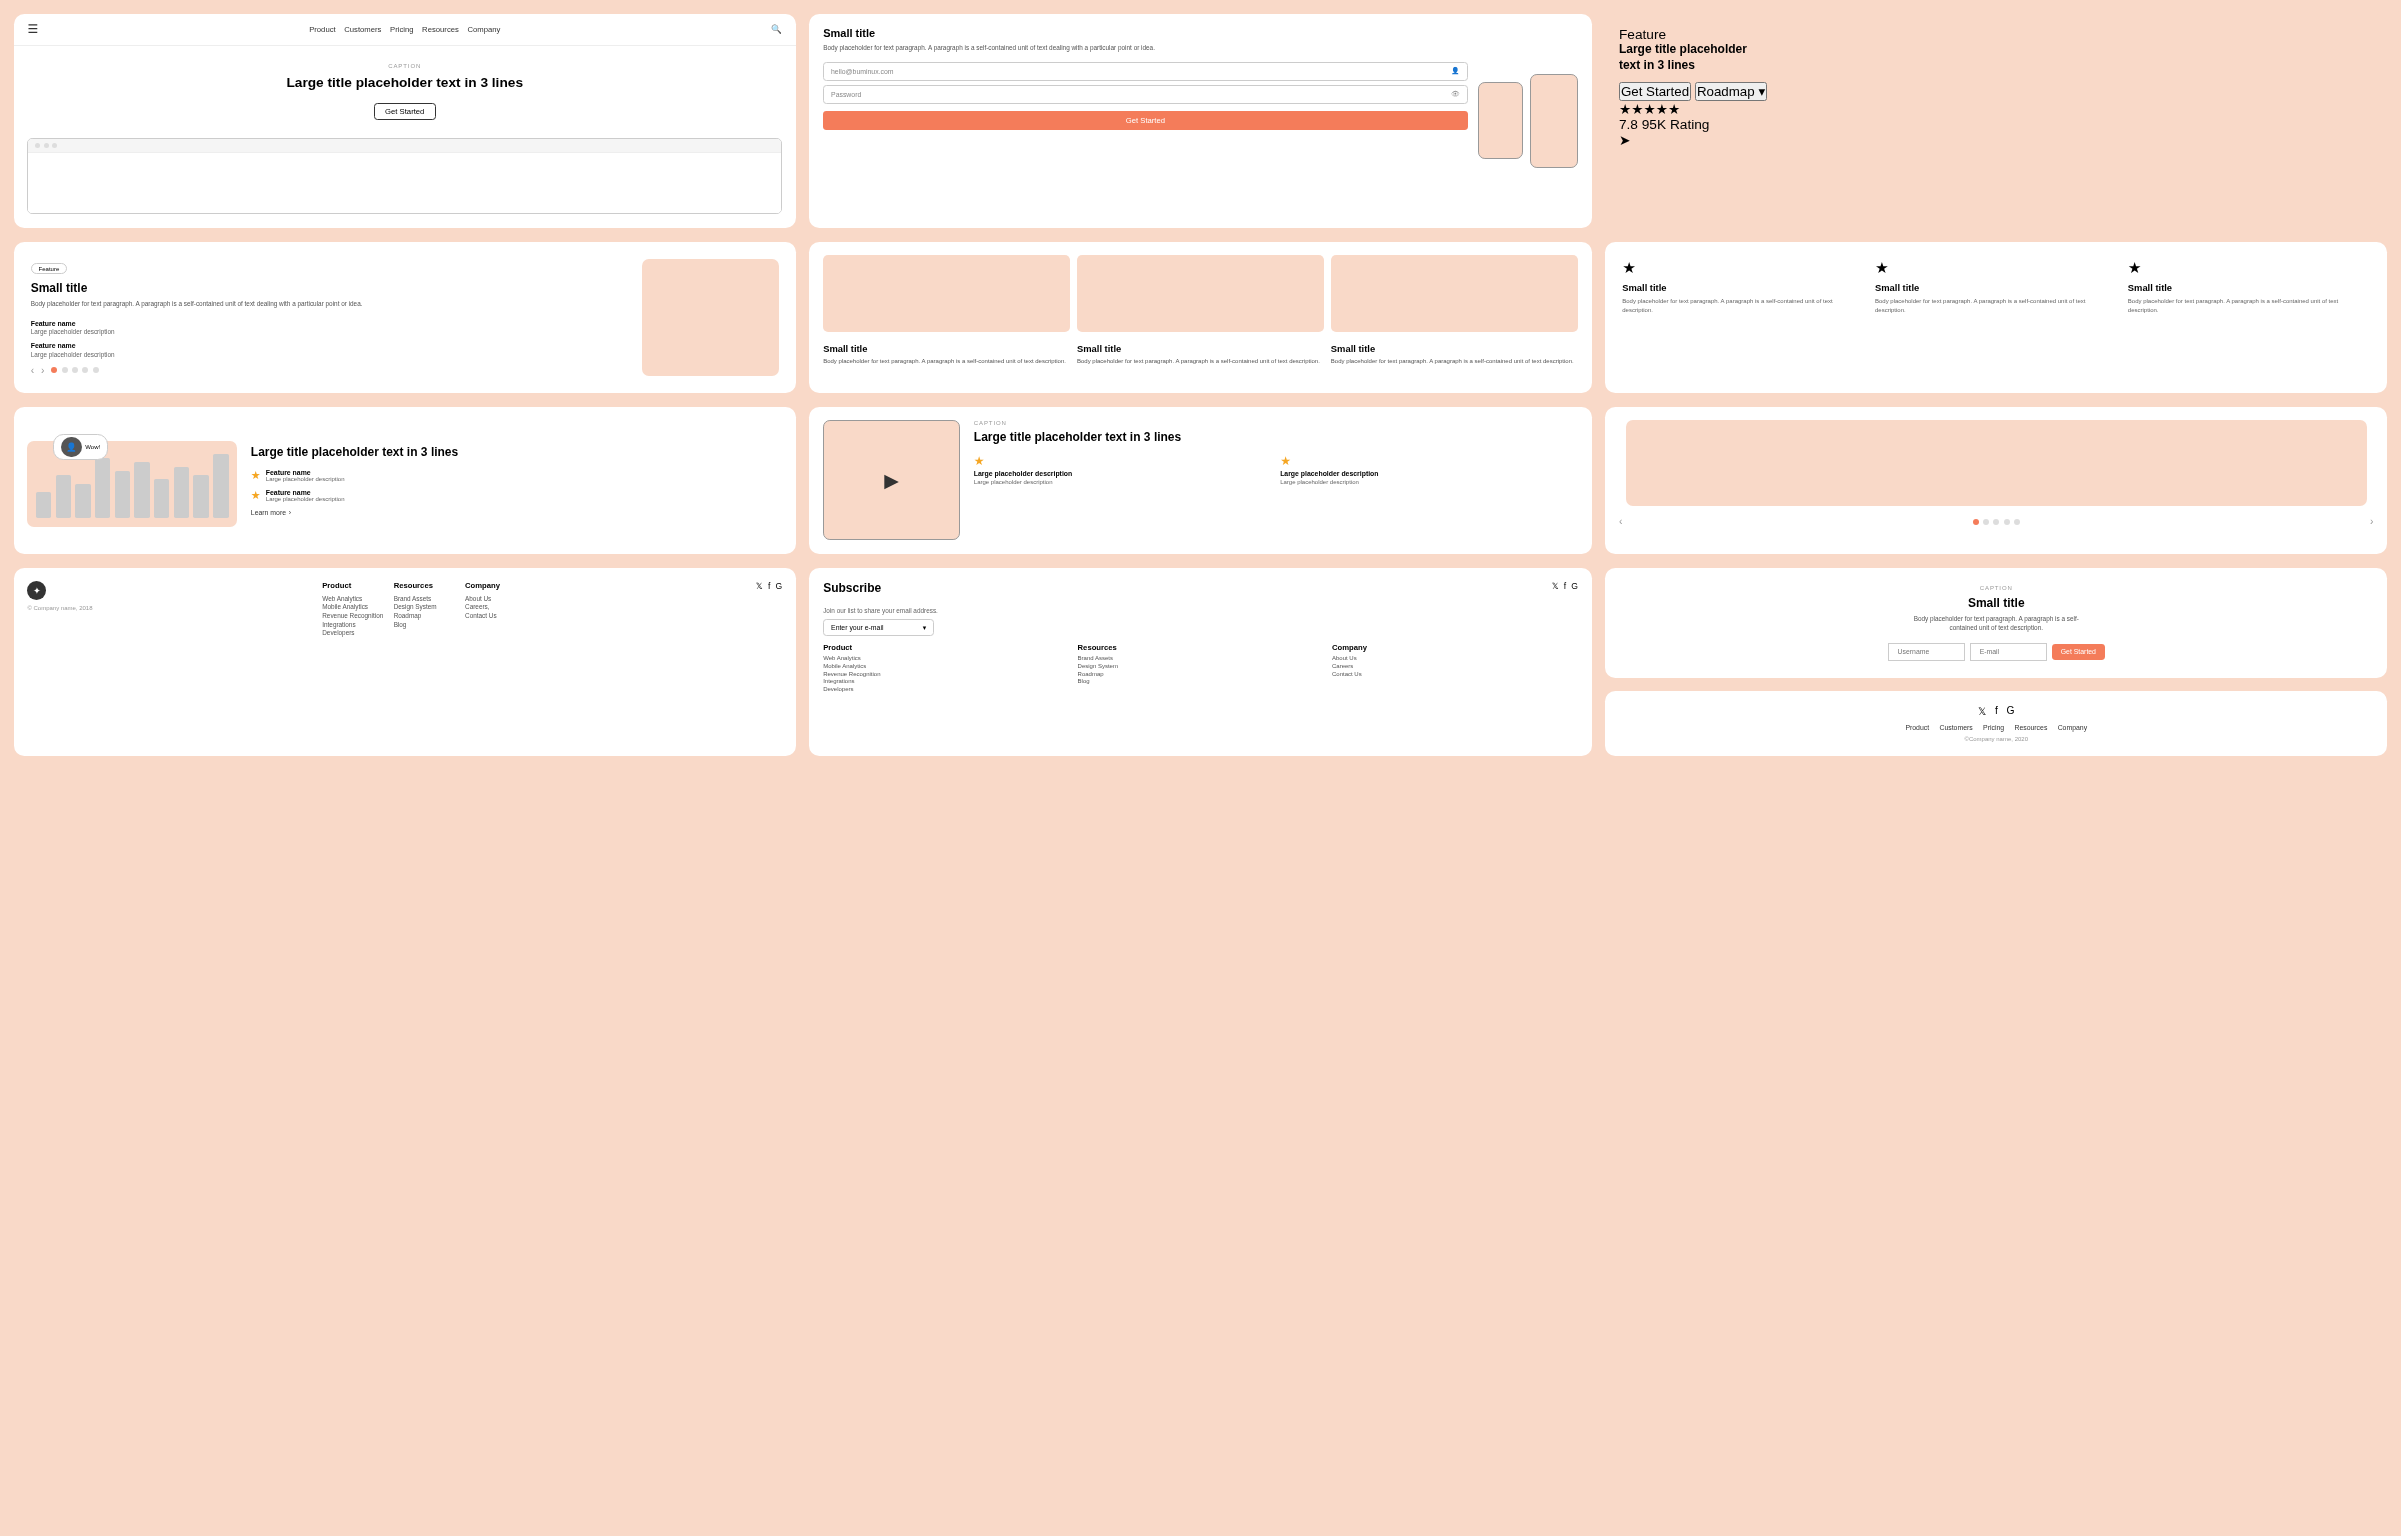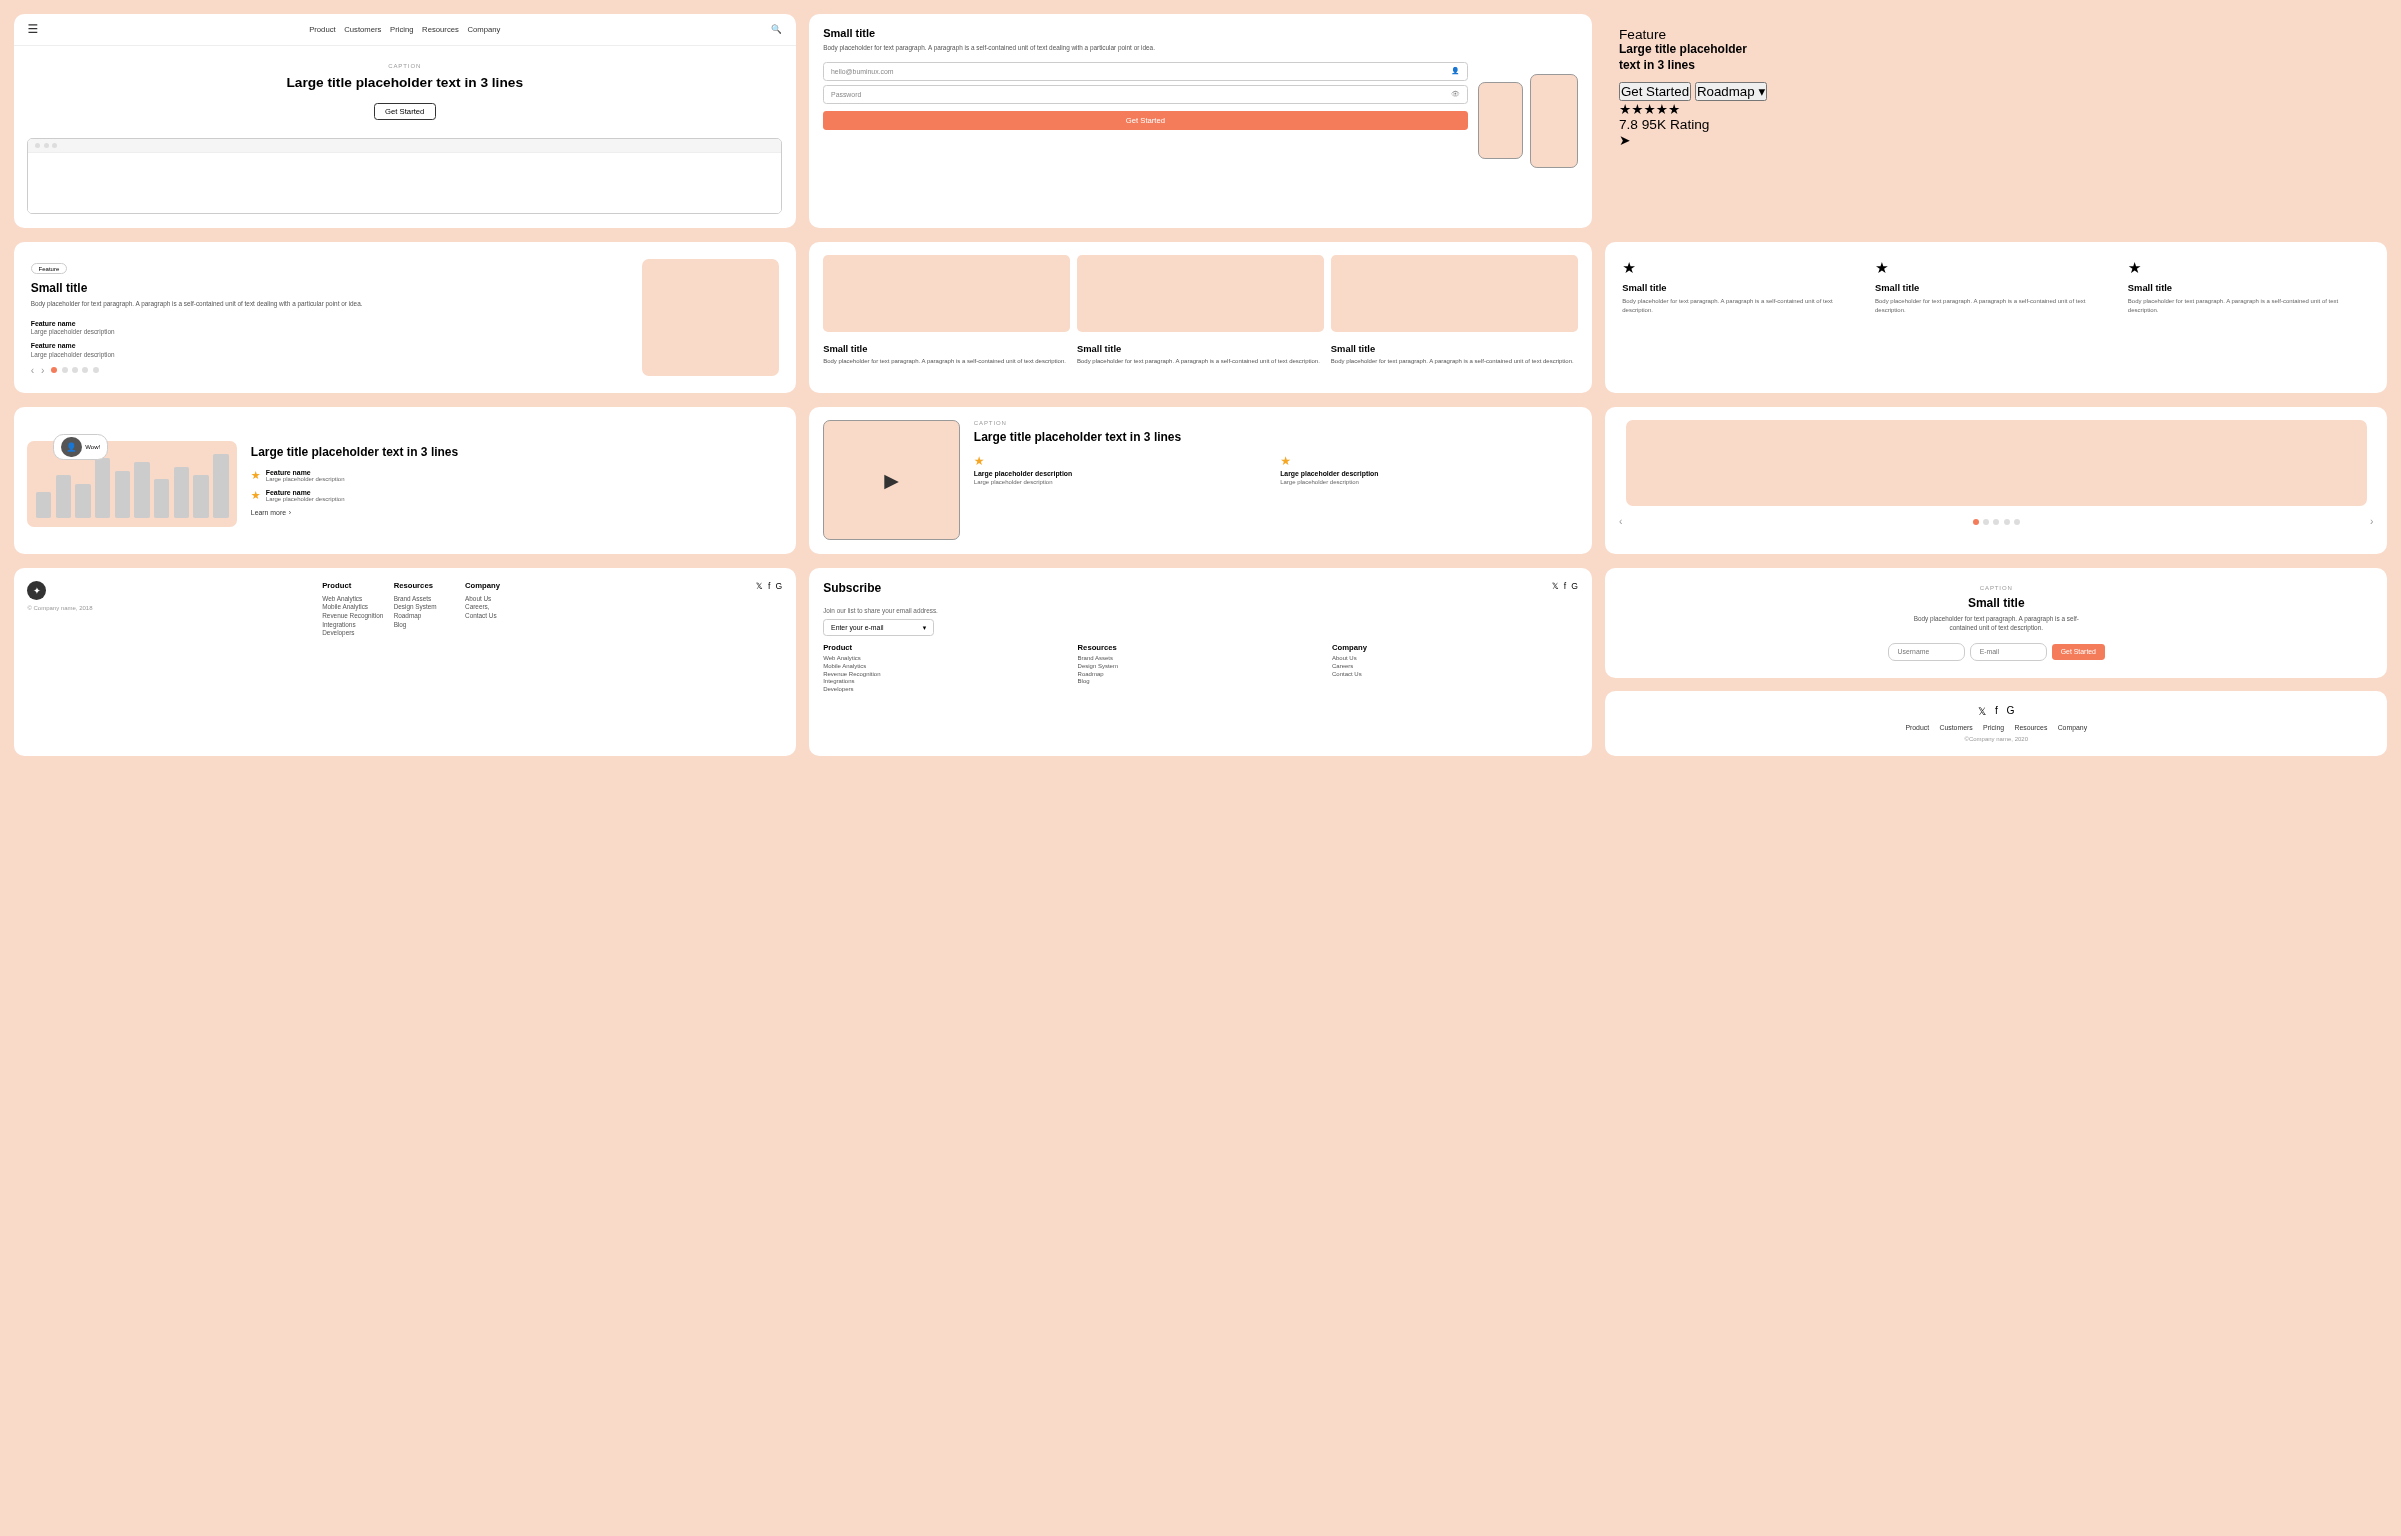--- a/index.html
+++ b/index.html
@@ -155,21 +155,21 @@
     .card-9 .carousel-ctrl { display: flex; justify-content: space-between; align-items: center; padding: 3.4px 6.9px; }
     .card-9 .dots { display: flex; gap: 4.3px; }
 
     
     .card-10 { padding: 17px; display: flex; flex-direction: column; align-items: center; text-align: center; }
     .card-10 .caption { font-size: 6px; color: #999; text-transform: uppercase; letter-spacing: 0.9px; margin-bottom: 5.1px; }
     .card-10 h2 { font-size: 12px; font-weight: 700; margin-bottom: 5.1px; }
     .card-10 p { font-size: 6.4px; color: #555; line-height: 1.4; margin-bottom: 10.3px; max-width: 172px; }
     .card-10 .input-row { display: flex; gap: 5.1px; align-items: center; }
     .card-10 input {
-      border: 0.9px solid #ccc; border-radius: 7px;
+      border: 0.9px solid #ccc; border-radius: 0;
       padding: 4.3px 8.6px; font-size: 6.9px; width: 77px;
     }
     .card-10 .btn-orange {
       background: #f47c5a; color: #fff; border: none; border-radius: 3.4px;
       padding: 4.3px 8.6px; font-size: 6.9px; cursor: pointer;
     }
 
     
     .footer-card { background: #fff; border-radius: 10.3px; padding: 13.7px; }
     .footer-card .logo-row { display: flex; align-items: center; gap: 5.1px; margin-bottom: 5.1px; }

